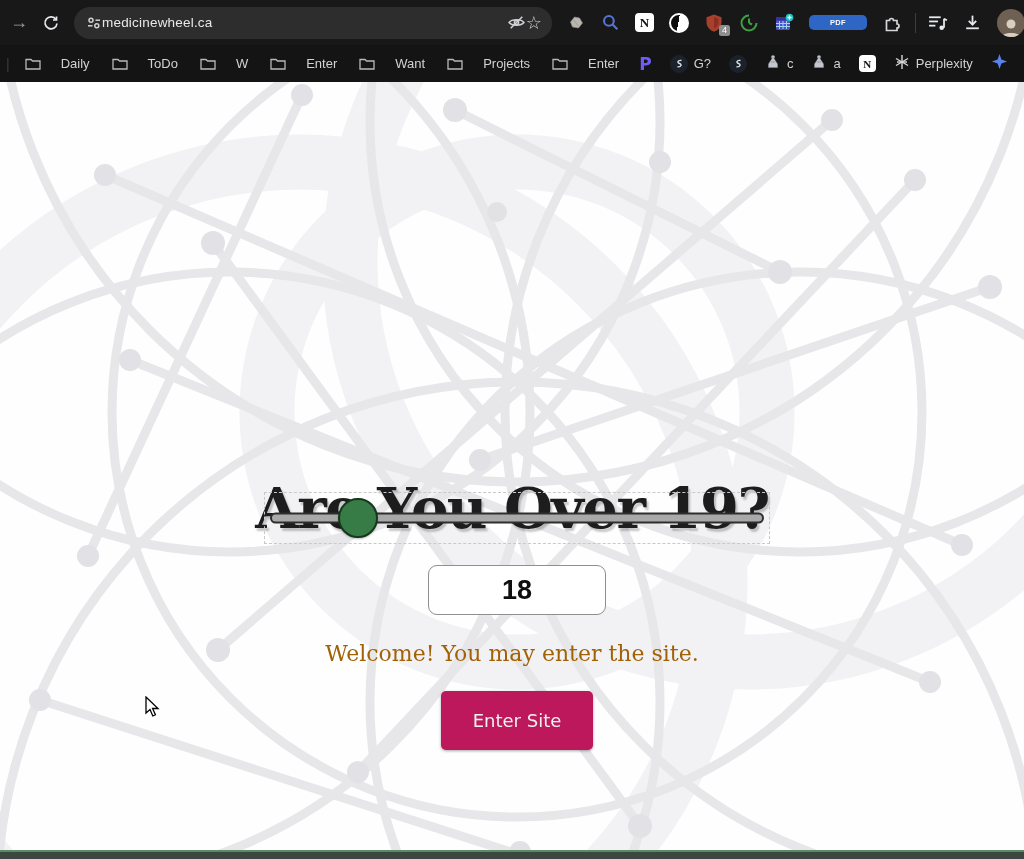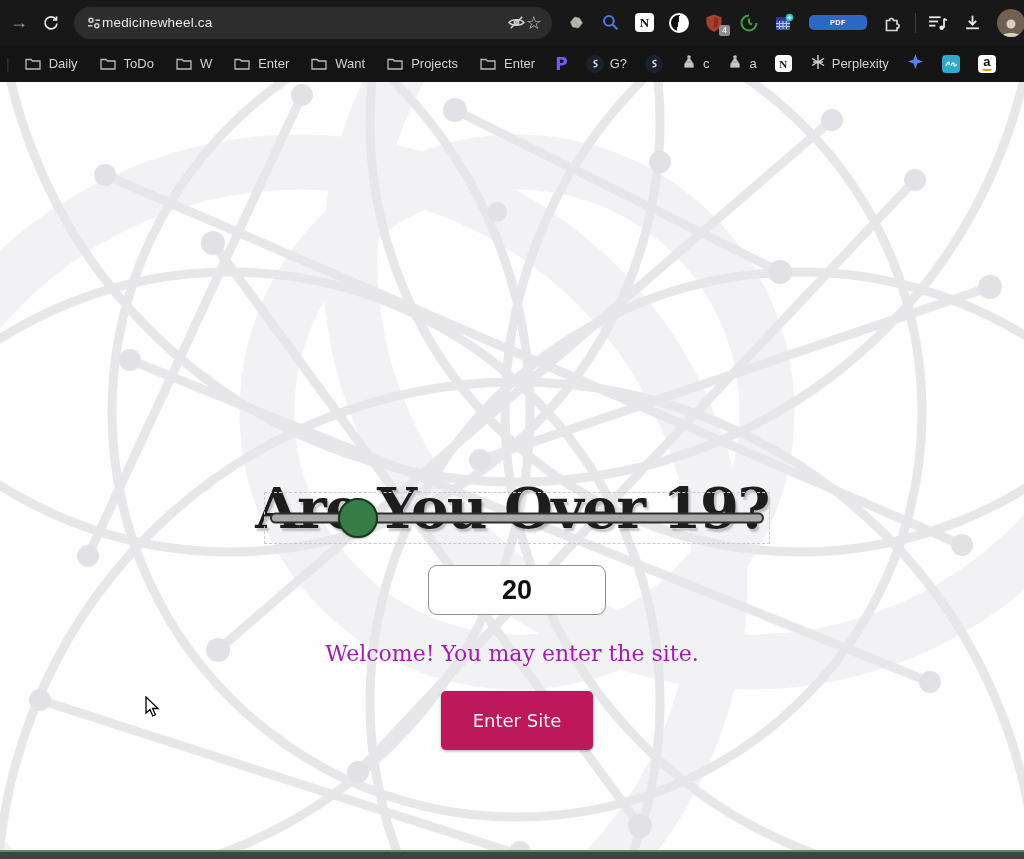--- a/index.html
+++ b/index.html
@@ -28,21 +28,21 @@
   .pdf-chip { background:#2d66c4; color:#fff; font-size:7.5px; font-weight:bold;
               padding:3px 21px; border-radius:5px; letter-spacing:.3px; }
   .tbsep { width:1px; height:20px; background:#3d3d3d; margin-left:13px; }
   .right-group { display:flex; align-items:center; gap:15px; margin-left:11px; }
   .avatar { width:28px; height:28px; border-radius:50%; background:#6e6053; overflow:hidden;
             margin-right:-6px; display:flex; align-items:flex-end; justify-content:center; }
 
   
   .bookmarks { height:37px; background:#141414; display:flex; align-items:center; padding-left:4px; }
   .bm-lead-sep { color:#3a3a3a; font-size:14px; margin:0 4px 0 2px; }
-  .bmf { display:flex; align-items:center; gap:8px; margin:0 11px; cursor:default; }
+  .bmf { display:flex; align-items:center; gap:20px; margin:0 11px; cursor:default; }
   .bmf span.lbl, .bml span.lbl { font-size:13px; color:#d2d2d2; white-space:nowrap; }
   .bml { display:flex; align-items:center; gap:6px; margin:0 9px; }
   .p-letter { color:#6d5df6; font-weight:bold; font-size:17px; font-family:"DejaVu Sans",sans-serif; }
   .swirl { width:18px; height:18px; border-radius:50%; background:#1c222c; display:flex;
            align-items:center; justify-content:center; }
   .teal-fav { width:18px; height:18px; border-radius:4px; background:#2fa8c9; position:relative; }
   .amazon-fav { width:18px; height:18px; border-radius:4px; background:#fff; display:flex;
                 flex-direction:column; align-items:center; justify-content:center; }
   .amazon-a { font-weight:bold; font-size:13px; color:#111; line-height:11px; }
   .amazon-smile { width:10px; height:4px; border-bottom:2px solid #f79400; border-radius:50%; }
@@ -58,21 +58,21 @@
   .slider-track { position:absolute; left:5px; right:5px; top:50%; transform:translateY(-50%);
                   height:11px; background:#a9a9a9; border:2px solid #2e2e2e; border-radius:8px; }
   .slider-thumb { position:absolute; top:50%; left:18.5%; transform:translate(-50%,-50%);
                   width:40px; height:40px; border-radius:50%; background:#377c46;
                   border:2px solid #17361f; box-shadow:0 1px 2px rgba(0,0,0,.25); }
   .agebox { position:absolute; left:428px; top:483px; width:178px; height:50px; background:#fff;
             border:1px solid #8f8f8f; border-radius:9px; display:flex; align-items:center;
             justify-content:center; font-weight:bold; font-size:27px; color:#0f0f0f;
             font-family:"Liberation Sans",sans-serif; }
   .welcome { position:absolute; top:559px; left:0; width:100%; text-align:center;
-             font-family:"DejaVu Serif", serif; font-size:22px; color:#a21caf; }
+             font-family:"DejaVu Serif", serif; font-size:22px; color:#a16207; }
   .enter-btn { position:absolute; left:441px; top:609px; width:152px; height:59px;
                background:#be185d; border:none; border-radius:5px; color:#edf3ec;
                font-size:18px; font-family:"DejaVu Sans",sans-serif;
                box-shadow:0 1px 3px rgba(0,0,0,.35); cursor:pointer; }
   .cursor { position:absolute; left:145px; top:614px; }
 
   
   .footer-bar { height:9px; background:#3d4742; border-top:2px solid #5c8a64; }
 </style>
 </head>
@@ -360,21 +360,21 @@
     </g>
   </svg>
 
   <h1 class="page-title">Are You Over 19?</h1>
 
   <div class="slider-wrap">
     <div class="slider-track"></div>
     <div class="slider-thumb"></div>
   </div>
 
-  <div class="agebox">20</div>
+  <div class="agebox">18</div>
 
   <p class="welcome">Welcome! You may enter the site.</p>
 
   <button class="enter-btn">Enter Site</button>
 
   <svg class="cursor" width="16" height="22" viewBox="0 0 16 22">
     <polygon points="1,1 1,17 5,13.5 7.8,20 10.4,18.8 7.6,12.5 13,12.5" fill="#fff" stroke="#000" stroke-width="1.3"></polygon>
   </svg>
 </div>
 

